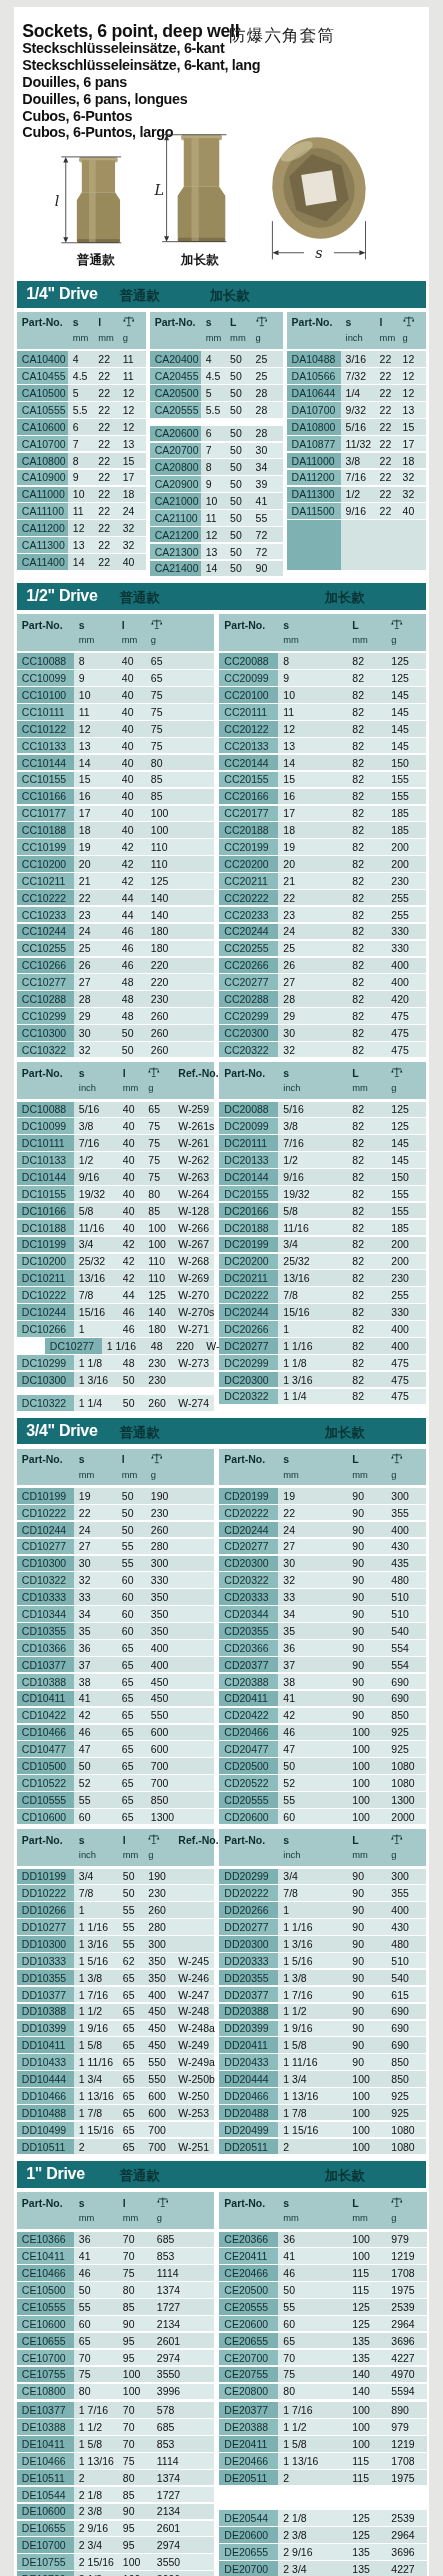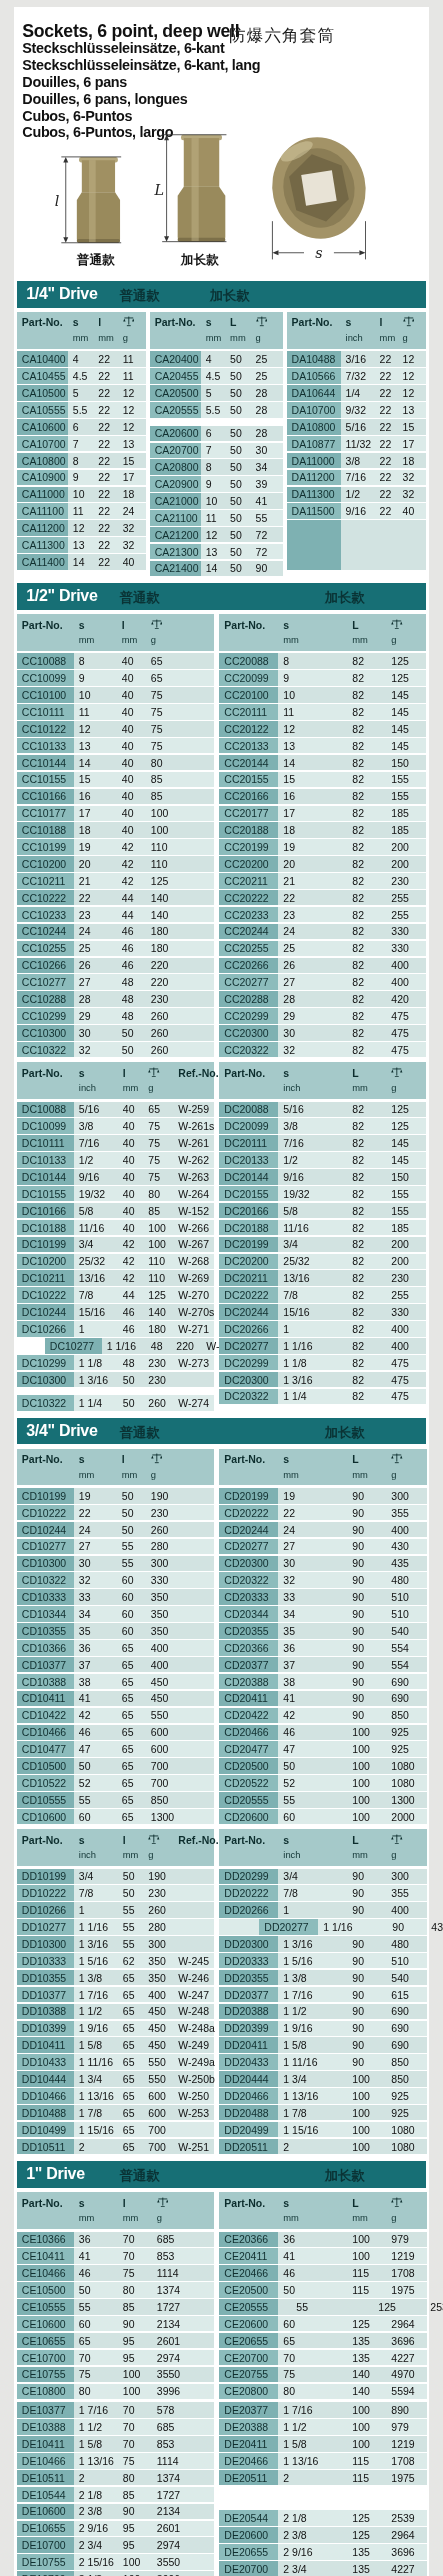--- a/index.html
+++ b/index.html
@@ -683,21 +683,21 @@
               <div class="c">19/32</div>
               <div class="c">40</div>
               <div class="c">80</div>
               <div class="c">W-264</div>
             </div>
             <div class="trow even" style="grid-template-columns: 57px 44px 25.5px 30px 1fr;">
               <div class="c part">DC10166</div>
               <div class="c">5/8</div>
               <div class="c">40</div>
               <div class="c">85</div>
-              <div class="c">W-152</div>
+              <div class="c">W-128</div>
             </div>
             <div class="trow odd" style="grid-template-columns: 57px 44px 25.5px 30px 1fr;">
               <div class="c part">DC10188</div>
               <div class="c">11/16</div>
               <div class="c">40</div>
               <div class="c">100</div>
               <div class="c">W-266</div>
             </div>
             <div class="trow even" style="grid-template-columns: 57px 44px 25.5px 30px 1fr;">
               <div class="c part">DC10199</div>
@@ -1579,21 +1579,21 @@
               <div class="c">7/8</div>
               <div class="c">90</div>
               <div class="c">355</div>
             </div>
             <div class="trow even" style="grid-template-columns: 59px 69px 39px 1fr;">
               <div class="c part">DD20266</div>
               <div class="c">1</div>
               <div class="c">90</div>
               <div class="c">400</div>
             </div>
-            <div class="trow odd" style="grid-template-columns: 59px 69px 39px 1fr; padding-left: 40px;">
+            <div class="trow odd" style="grid-template-columns: 59px 69px 39px 1fr;">
               <div class="c part">DD20277</div>
               <div class="c">1 1/16</div>
               <div class="c">90</div>
               <div class="c">430</div>
             </div>
             <div class="trow even" style="grid-template-columns: 59px 69px 39px 1fr;">
               <div class="c part">DD20300</div>
               <div class="c">1 3/16</div>
               <div class="c">90</div>
               <div class="c">480</div>
@@ -1880,21 +1880,21 @@
             <div class="c">46</div>
             <div class="c">115</div>
             <div class="c">1708</div>
           </div>
           <div class="trow odd" style="grid-template-columns: 59px 69px 39px 1fr;">
             <div class="c part">CE20500</div>
             <div class="c">50</div>
             <div class="c">115</div>
             <div class="c">1975</div>
           </div>
-          <div class="trow even" style="grid-template-columns: 59px 69px 39px 1fr; gap: 13px;">
+          <div class="trow even" style="grid-template-columns: 59px 69px 39px 1fr;">
             <div class="c part">CE20555</div>
             <div class="c">55</div>
             <div class="c">125</div>
             <div class="c">2539</div>
           </div>
           <div class="trow odd" style="grid-template-columns: 59px 69px 39px 1fr;">
             <div class="c part">CE20600</div>
             <div class="c">60</div>
             <div class="c">125</div>
             <div class="c">2964</div>

